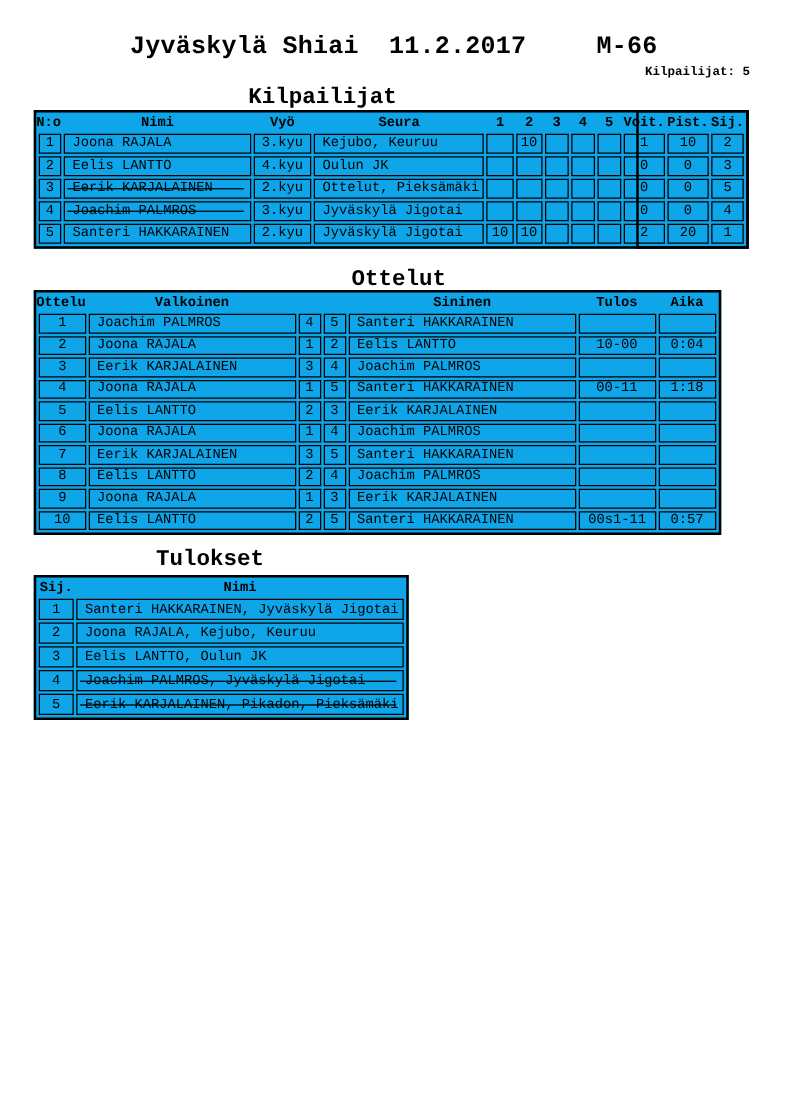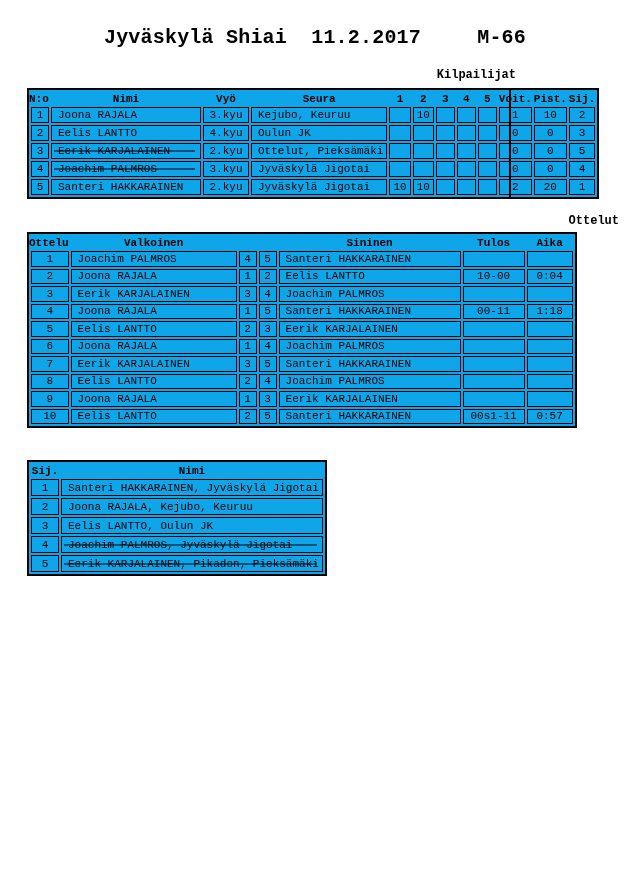--- a/index.html
+++ b/index.html
@@ -14,21 +14,21 @@
     text-align:center; font-weight:bold; font-size:20px;
     letter-spacing:0.2px; white-space:nowrap;
   }
   .title .part-date { margin-left:12px; }
   .title .part-cat  { margin-left:44px; }
   .count-label {
     position:absolute; top:53px; left:300px; width:300px;
     text-align:right; font-weight:bold; font-size:10px;
   }
   .section-heading {
-    position:absolute; font-weight:bold; font-size:12px; text-align:right;
+    position:absolute; font-weight:bold; font-size:18px; text-align:center;
   }
   #heading-competitors { top:68px;  left:0; width:516px; }
   #heading-matches     { top:214px; left:0; width:600px;padding-left:19px; }
   #heading-results     { top:438px; left:0; width:336px; }
 
   .twrap { position:absolute; }
   #twrap-competitors { left:27px; top:88px; }
   #twrap-matches     { left:27px; top:232px; }
   #twrap-results     { left:27px; top:460px; }
 
@@ -66,20 +66,21 @@
 <body>
 
 <div id="page" style="background: rgb(255, 255, 255); color: rgb(0, 0, 0);">
 
   <div class="title">
     <span class="part-event">Jyväskylä Shiai</span>
     <span class="part-date">11.2.2017</span>
     <span class="part-cat">M-66</span>
   </div>
 
+  <div class="count-label">Kilpailijat: 5</div>
 
   <div id="heading-competitors" class="section-heading">Kilpailijat</div>
 
   <div id="twrap-competitors" class="twrap">
     <table id="table-competitors" class="sheet">
       <colgroup>
         <col style="width:18px">
           <col style="width:150px">
           <col style="width:46px">
           <col style="width:112px">
@@ -295,20 +296,21 @@
             <td>2</td>
             <td>5</td>
             <td class="al">Santeri HAKKARAINEN</td>
             <td>00s1-11</td>
             <td>0:57</td>
           </tr>
         </tbody>
     </table>
   </div>
 
+  <div id="heading-results" class="section-heading">Tulokset</div>
 
   <div id="twrap-results" class="twrap">
     <table id="table-results" class="sheet">
       <colgroup>
         <col style="width:28px">
           <col style="width:246px">
       </colgroup>
       <thead>
         <tr>
           <th>Sij.</th>

